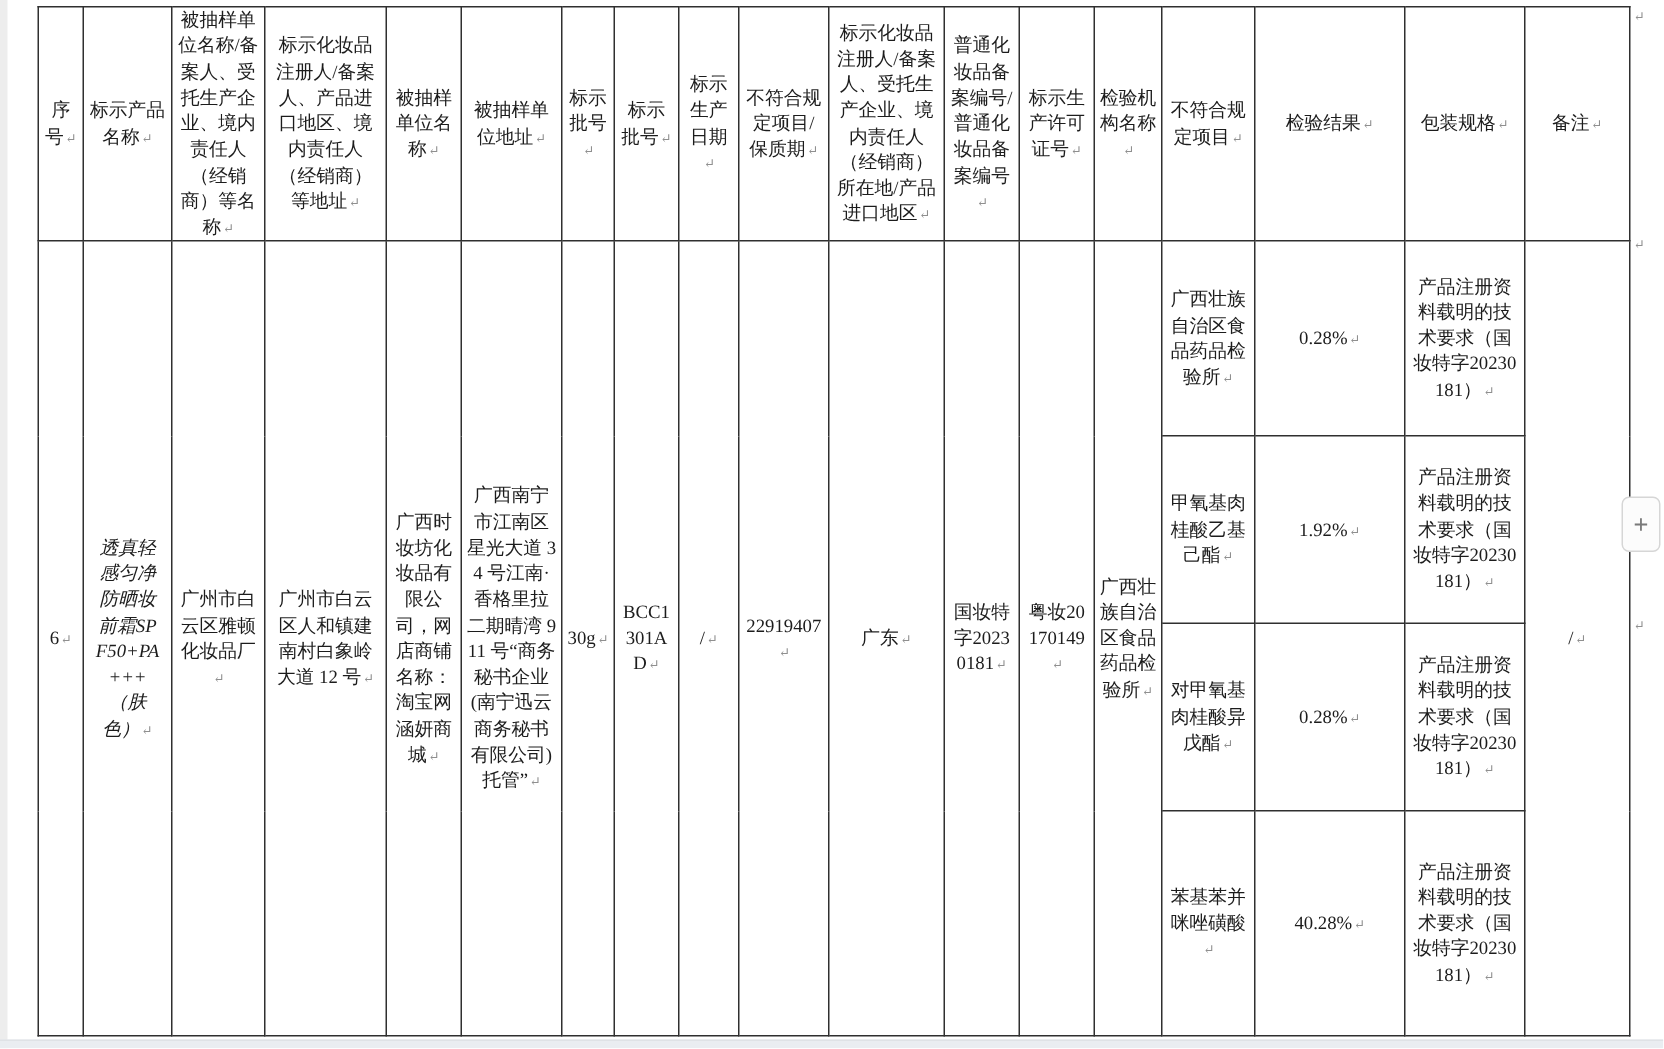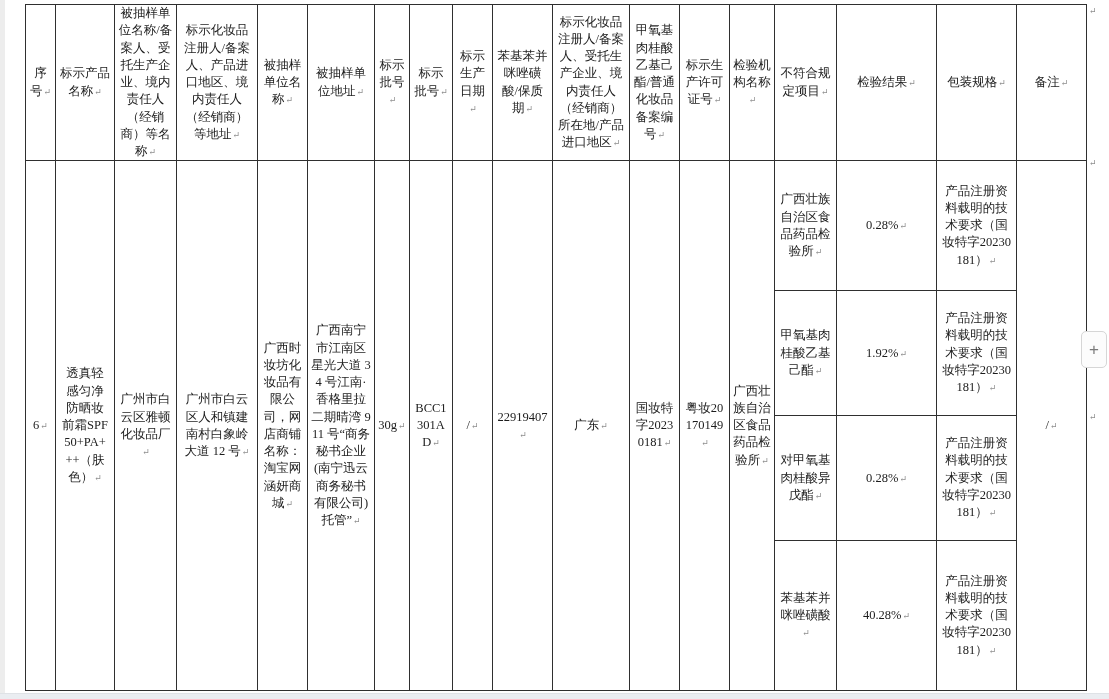--- a/index.html
+++ b/index.html
@@ -41,21 +41,21 @@
     padding: 0 3px;
     text-align: center;
     vertical-align: middle;
     font-weight: normal;
     font-size: 12.5px;
     line-height: 1.38;
     color: #1c1c1c;
     word-break: break-all;
     overflow: hidden;
   }
-  .insp td.pad-wide { padding: 0 6px; }
+  .insp td.pad-wide { padding: 0 6px; font-style: italic; }
   
   .pm::after {
     content: "\21B5";
     color: #8f8f8f;
     font-size: 9px;
     margin-left: 1px;
   }
   .row-mark {
     position: absolute;
     left: 1088px;
@@ -116,23 +116,23 @@
       <tr style="height:153px">
         <th class="pm">序号</th>
         <th class="pm">标示产品名称</th>
         <th class="pm">被抽样单位名称/备案人、受托生产企业、境内责任人（经销商）等名称</th>
         <th class="pm">标示化妆品注册人/备案人、产品进口地区、境内责任人（经销商）等地址</th>
         <th class="pm">被抽样单位名称</th>
         <th class="pm">被抽样单位地址</th>
         <th class="pm">标示批号</th>
         <th class="pm">标示批号</th>
         <th class="pm">标示生产日期</th>
-        <th class="pm">苯基苯并咪唑磺酸/保质期</th>
+        <th class="pm">不符合规定项目/保质期</th>
         <th class="pm">标示化妆品注册人/备案人、受托生产企业、境内责任人（经销商）所在地/产品进口地区</th>
-        <th class="pm">甲氧基肉桂酸乙基己酯/普通化妆品备案编号</th>
+        <th class="pm">普通化妆品备案编号/普通化妆品备案编号</th>
         <th class="pm">标示生产许可证号</th>
         <th class="pm">检验机构名称</th>
         <th class="pm">不符合规定项目</th>
         <th class="pm">检验结果</th>
         <th class="pm">包装规格</th>
         <th class="pm">备注</th>
       </tr>
     </thead>
     <tbody>
       <tr style="height:130px">

